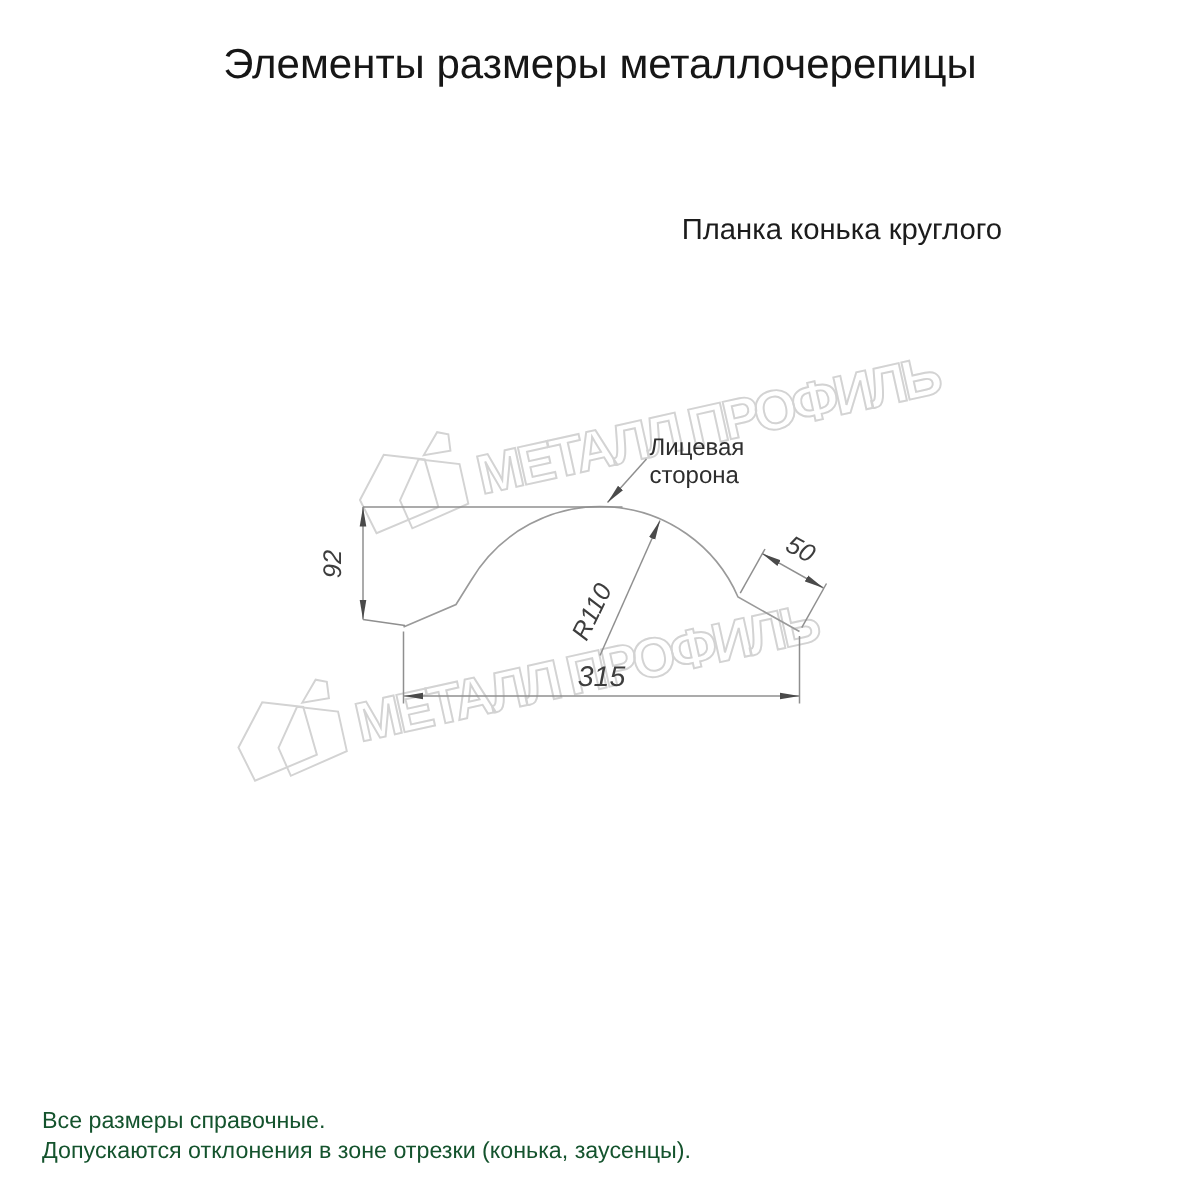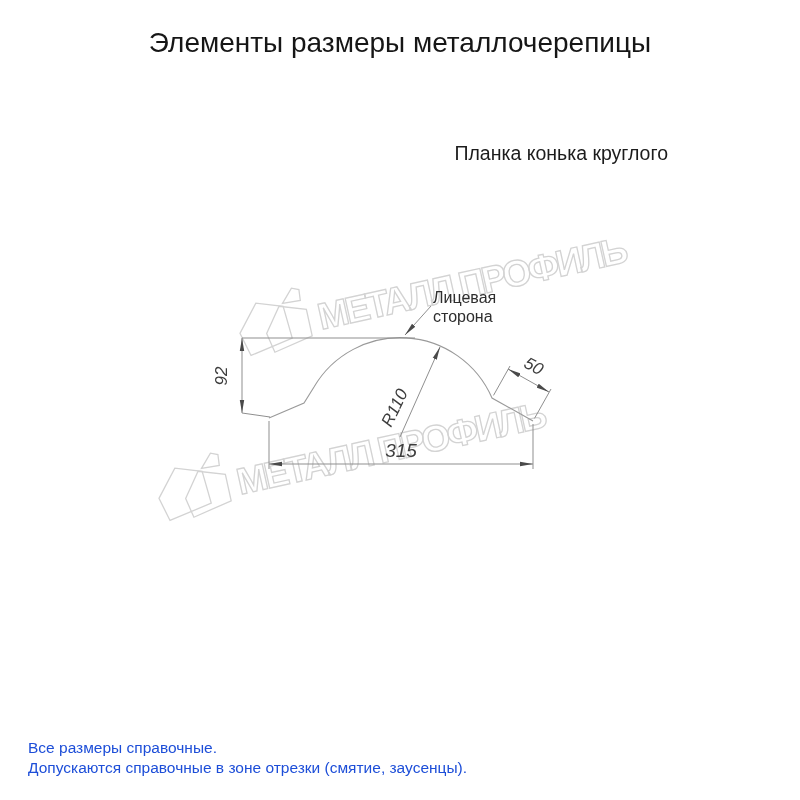--- a/index.html
+++ b/index.html
@@ -11,21 +11,21 @@
     position:absolute; top:27px; left:0; width:800px;
     text-align:center; font-size:28px; font-weight:400; color:#161616;
     margin:0; white-space:nowrap;
   }
   .product-name {
     position:absolute; top:105px; left:0; width:668px;
     text-align:right; font-size:19.5px; line-height:24px; color:#1c1c1c;margin-top:36px;
   }
   .footnotes {
     position:absolute; left:28px; top:738px; width:740px;
-    font-size:15.5px; line-height:19.5px; color:#1d4ed8;
+    font-size:15.5px; line-height:19.5px; color:#14532d;
   }
   svg.drawing { position:absolute; left:0; top:0; }
   .thin  { stroke:#8f8f8f; stroke-width:1; fill:none; }
   .profile { stroke:#9a9a9a; stroke-width:1.1; fill:none; }
   .dim-text {
     fill:#3d3d3d; font-size:17px; font-style:italic;
     font-family:"Liberation Sans", sans-serif;
   }
   .dim-text-big { font-size:19px; }
   .note-text {
@@ -103,16 +103,16 @@
 
     <g>
       <line class="thin" x1="431" y1="306" x2="405" y2="335" marker-end="url(#arr)"></line>
       <text class="note-text" x="433" y="303">Лицевая</text>
       <text class="note-text" x="433" y="322">сторона</text>
     </g>
   </svg>
 
   <div class="footnotes">
     <div>Все размеры справочные.</div>
-    <div>Допускаются справочные в зоне отрезки (смятие, заусенцы).</div>
+    <div>Допускаются отклонения в зоне отрезки (конька, заусенцы).</div>
   </div>
 
 </div>
 
 </body></html>

